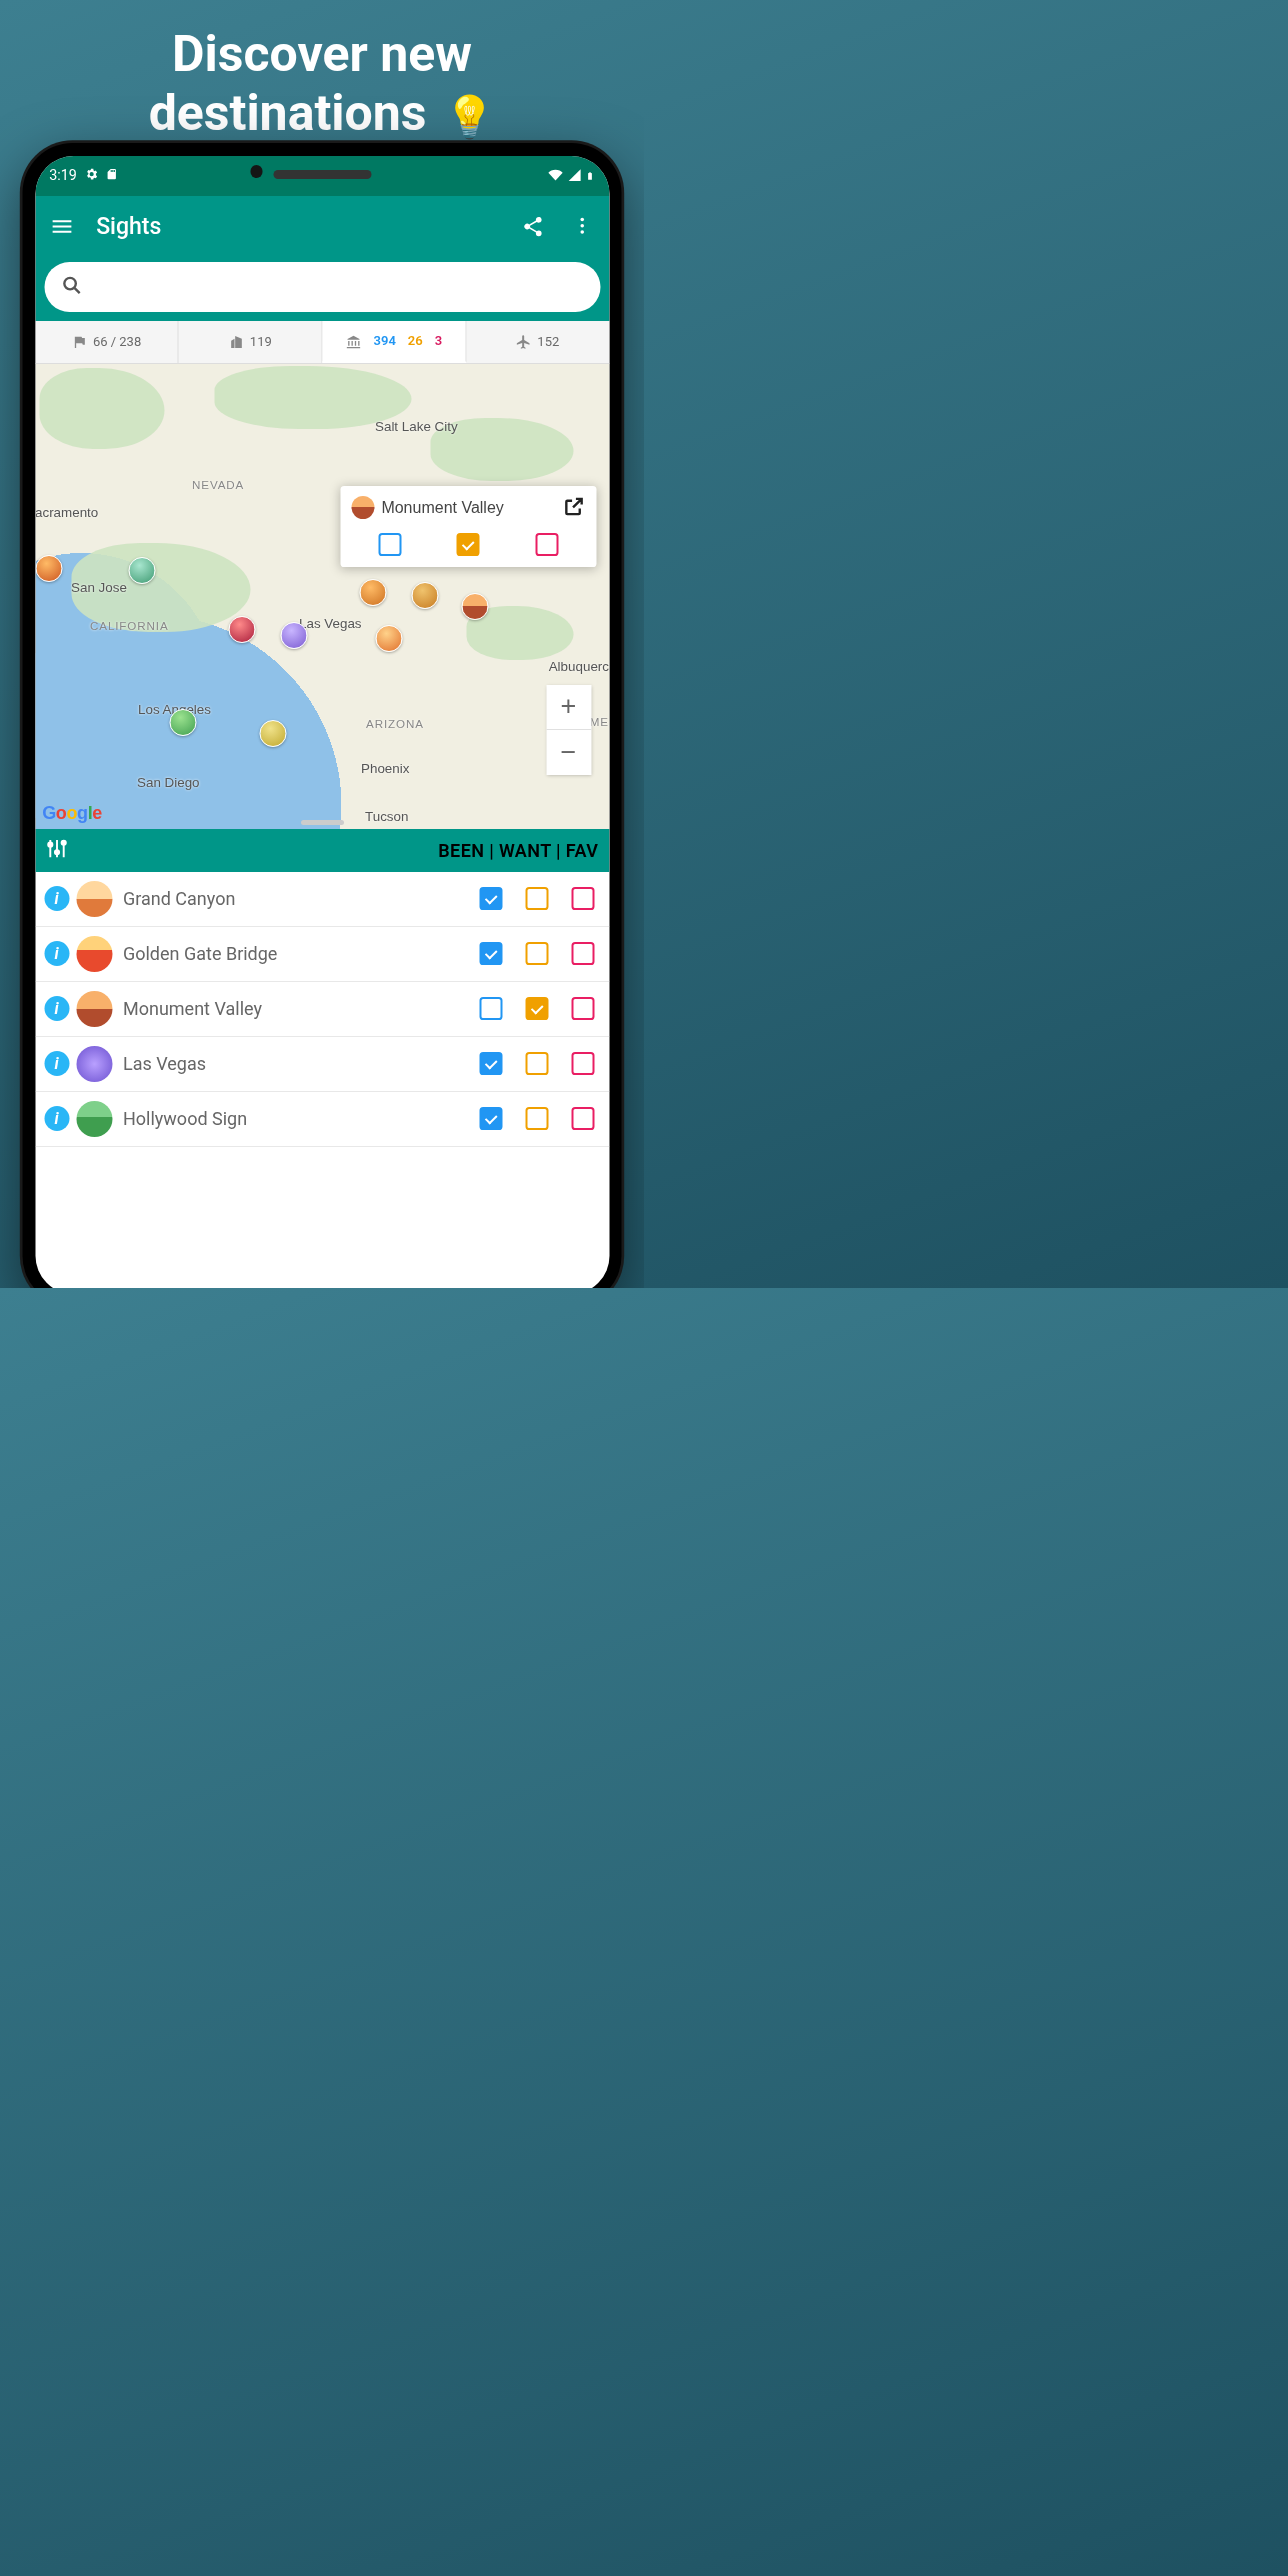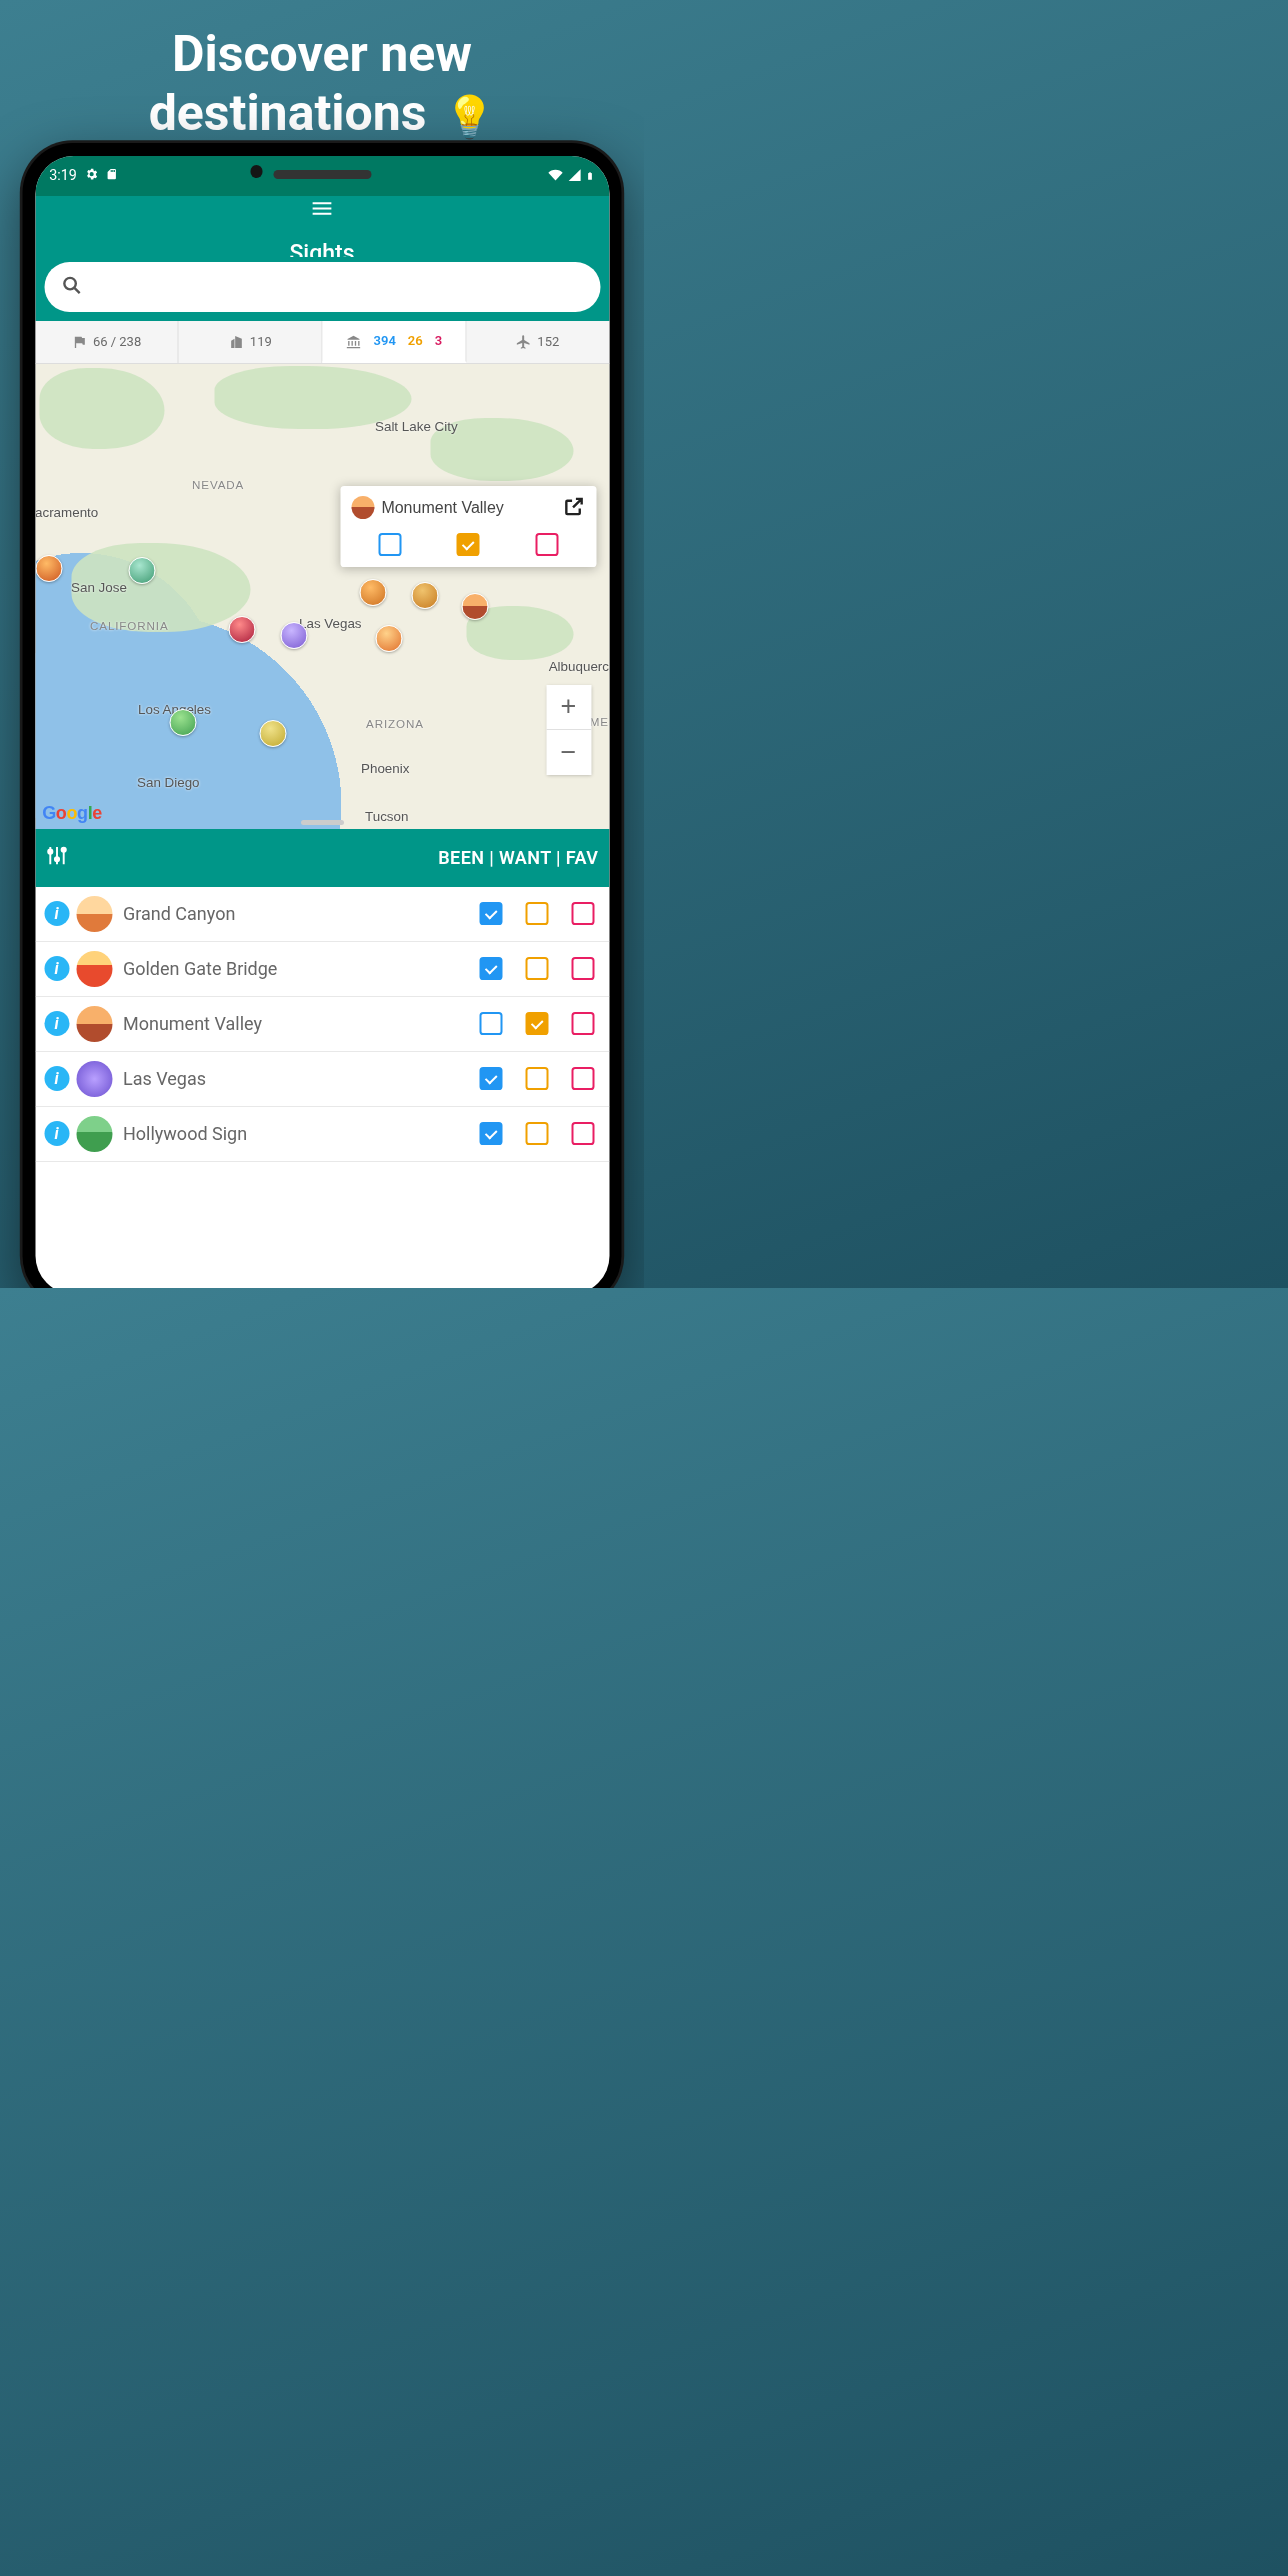--- a/index.html
+++ b/index.html
@@ -83,21 +83,20 @@
 
   
   .app-bar {
     height: 61px;
     background: #009688;
     color: #fff;
     display: flex;
     align-items: center;
     padding: 0 12.5px;
     gap: 19.7px;
-    flex-direction: column;
   }
   .app-bar .title { font-size: 23px; font-weight: 500; flex: 1; }
   .icon-btn { width: 29px; height: 29px; display:flex; align-items:center; justify-content:center; cursor:pointer; }
 
   
   .search-row {
     background: #009688;
     padding: 5.4px 9px 9px;
   }
   .search-pill {
@@ -219,22 +218,22 @@
   .zoom-ctrl div:first-child { border-bottom:0.9px solid #e0e0e0; }
   .map-handle {
     position:absolute;
     bottom:3.6px; left:50%; transform:translateX(-50%);
     width:43px; height:5.4px; border-radius:2.7px; background:#ccc;
   }
 
   
   .filter-bar {
     background:#009688;
-    color:#ffffff;
-    height:58px;
+    color:#000000;
+    height:43px;
     display:flex;
     align-items:center;
     padding:0 10.7px;
     font-size:18px;
     font-weight:600;
     letter-spacing:0.4px;
   }
   .filter-bar .right { margin-left:auto; }
 
   

